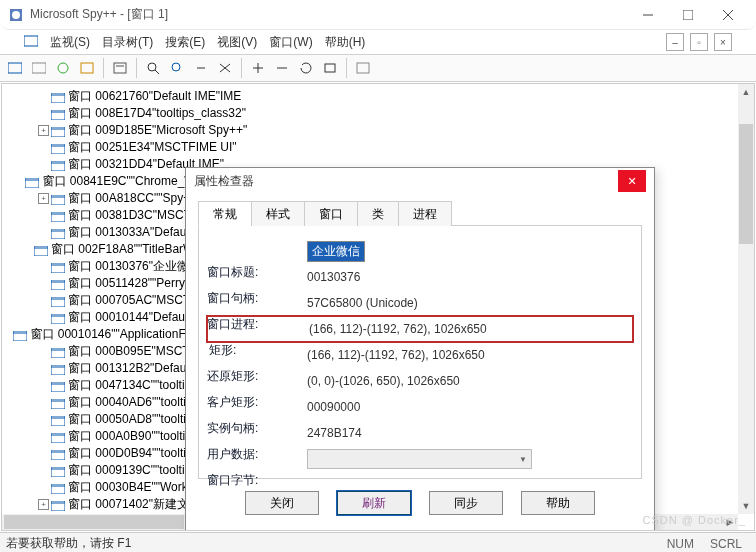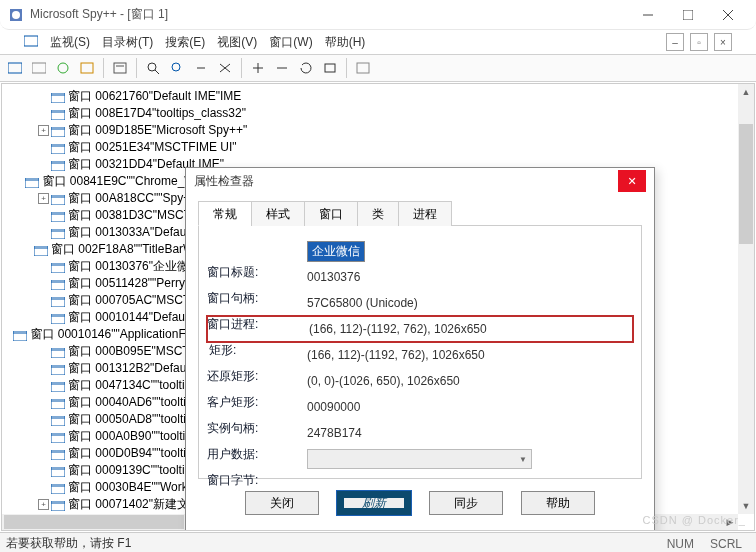--- a/index.html
+++ b/index.html
@@ -57,21 +57,21 @@
 .form { padding: 12px 8px 6px 8px; border:1px solid #ccc; border-top:none; }
 .form-row { display:flex; align-items:center; height:26px; font-size:12px; }
 .form-row .lbl { width: 100px; color:#0f172a;margin-top:42px; }
 .form-row .val { color:#333; }
 .form-row.hl { outline:2px solid #bd2d2d; outline-offset:-1px; padding:0 2px;}
 .title-input { border:1px solid #888; padding:1px 4px; background:#1a5fb4; color:#fff; font-size:12px; }
 .combo { width: 225px; height:20px; border:1px solid #bbb; background:#eee; display:flex; align-items:center; padding:0 4px; }
 .combo .arr { margin-left:auto; color:#666; font-size:8px; }
 .dlg-buttons { display:flex; justify-content:center; gap:18px; padding:12px 0 0 0;align-items:center; }
 .dlg-btn { width:74px; height:24px; border:1px solid #888; background:#efefef; font-size:12px; display:flex; align-items:center; justify-content:center; }
-.dlg-btn.primary { border:7px solid #0c4a6e; outline:1px solid #1a5fb4; color:#0c4a6e;font-style:italic; }
+.dlg-btn.primary { border:1px solid #0c4a6e; outline:1px solid #1a5fb4; color:#701a75; }
 
 .watermark { position:absolute; right:10px; bottom:26px; color:#ccc; font-size:11px; letter-spacing:1px; pointer-events:none;margin-left:43px;}
 </style>
 </head>
 <body>
 
 <div class="titlebar">
   <span class="app-icon">
     <svg width="16" height="16">
         <rect x="2" y="2" width="12" height="12" fill="#5b7dbd"></rect>

